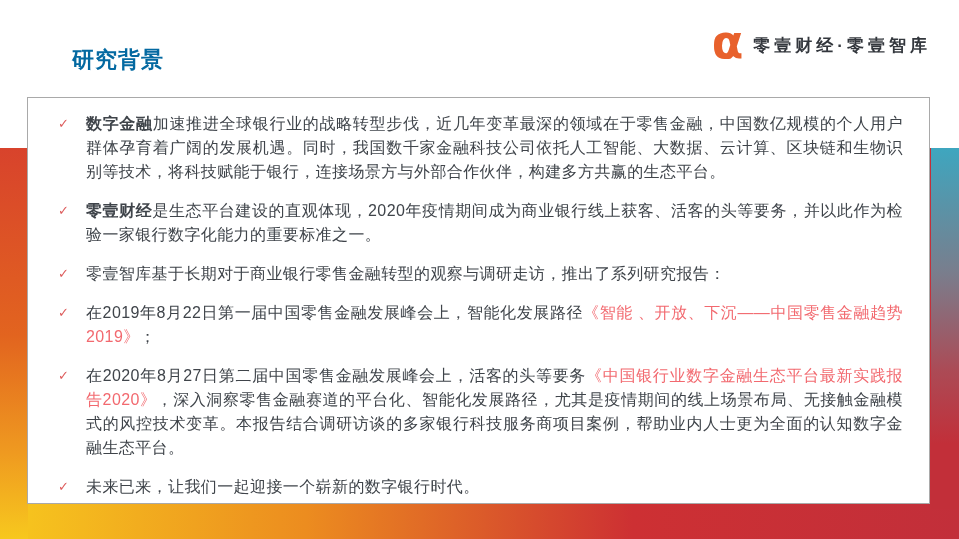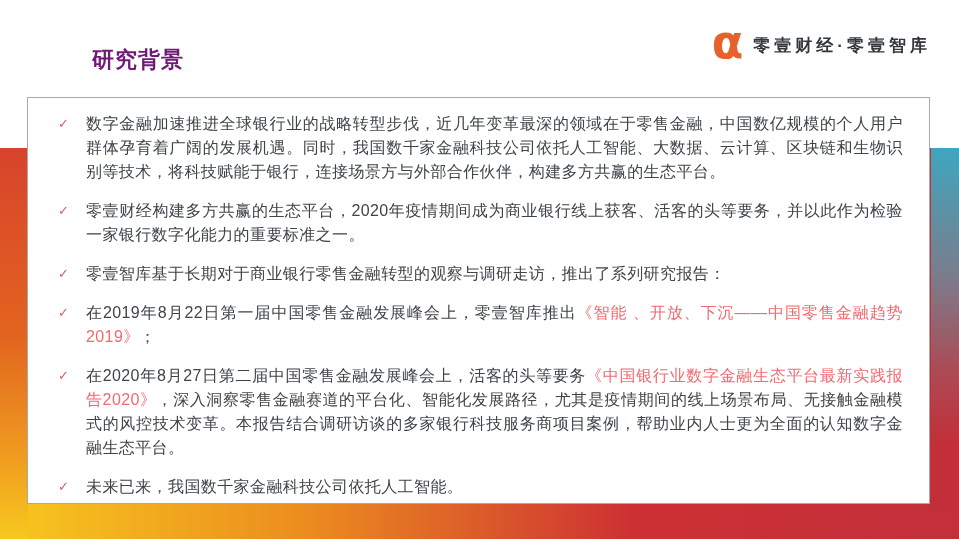--- a/index.html
+++ b/index.html
@@ -20,22 +20,21 @@
     background:linear-gradient(to bottom,#d8432c 0%,#e2641f 48%,#ef9a20 78%,#f7c81e 100%);
   }
   .backdrop-right{
     position:absolute;right:0;top:148px;width:28px;bottom:30px;
     background:linear-gradient(to bottom,#3ea6bf 0%,#7a7d8c 35%,#ac4a55 62%,#c22f39 82%,#c22f39 100%);
   }
   
   .title{
     position:absolute;left:72px;top:30px;
     font-size:22px;font-weight:bold;letter-spacing:1px;
-    color:#701a75;
-    margin-left:20px;
+    color:#0369a1;
   }
   .logo{
     position:absolute;right:28px;top:28px;
     display:flex;align-items:center;
   }
   .logo-icon{
     font-family:"DejaVu Sans",sans-serif;
     font-size:46px;line-height:40px;
     font-weight:bold;color:#e8612c;
     margin-right:10px;margin-top:-6px;
@@ -60,21 +59,21 @@
     flex:0 0 28px;width:28px;
     color:#dd5c5c;font-size:13px;line-height:24px;
     font-family:"DejaVu Sans",sans-serif;
   }
   .btext{
     flex:1;margin:0;
     font-size:16px;line-height:24px;letter-spacing:0.4px;
     color:#3f444a;
     text-align:justify;
   }
-  .btext .bold{font-weight:normal;}
+  .btext .bold{font-weight:bold;}
   .btext .hl{color:#f2696f;}
 </style>
 </head>
 <body>
 
 <div class="backdrop"></div>
 <div class="backdrop-left"></div>
 <div class="backdrop-right"></div>
 
 <h1 class="title">研究背景</h1>
@@ -87,37 +86,37 @@
 <div class="card">
   <div class="card-inner">
 
     <div class="bullet">
       <span class="check">✓</span>
       <p class="btext"><span class="bold">数字金融</span><span>加速推进全球银行业的战略转型步伐，近几年变革最深的领域在于零售金融，中国数亿规模的个人用户群体孕育着广阔的发展机遇。同时，我国数千家金融科技公司依托人工智能、大数据、云计算、区块链和生物识别等技术，将科技赋能于银行，连接场景方与外部合作伙伴，构建多方共赢的生态平台。</span><span class="hl"></span><span></span></p>
     </div>
 
     <div class="bullet">
       <span class="check">✓</span>
-      <p class="btext"><span class="bold">零壹财经</span><span>构建多方共赢的生态平台，2020年疫情期间成为商业银行线上获客、活客的头等要务，并以此作为检验一家银行数字化能力的重要标准之一。</span><span class="hl"></span><span></span></p>
+      <p class="btext"><span class="bold">零壹财经</span><span>是生态平台建设的直观体现，2020年疫情期间成为商业银行线上获客、活客的头等要务，并以此作为检验一家银行数字化能力的重要标准之一。</span><span class="hl"></span><span></span></p>
     </div>
 
     <div class="bullet">
       <span class="check">✓</span>
       <p class="btext"><span class="bold"></span><span>零壹智库基于长期对于商业银行零售金融转型的观察与调研走访，推出了系列研究报告：</span><span class="hl"></span><span></span></p>
     </div>
 
     <div class="bullet">
       <span class="check">✓</span>
-      <p class="btext"><span class="bold"></span><span>在2019年8月22日第一届中国零售金融发展峰会上，零壹智库推出</span><span class="hl">《智能 、开放、下沉——中国零售金融趋势2019》</span><span>；</span></p>
+      <p class="btext"><span class="bold"></span><span>在2019年8月22日第一届中国零售金融发展峰会上，智能化发展路径</span><span class="hl">《智能 、开放、下沉——中国零售金融趋势2019》</span><span>；</span></p>
     </div>
 
     <div class="bullet">
       <span class="check">✓</span>
       <p class="btext"><span class="bold"></span><span>在2020年8月27日第二届中国零售金融发展峰会上，活客的头等要务</span><span class="hl">《中国银行业数字金融生态平台最新实践报告2020》</span><span>，深入洞察零售金融赛道的平台化、智能化发展路径，尤其是疫情期间的线上场景布局、无接触金融模式的风控技术变革。本报告结合调研访谈的多家银行科技服务商项目案例，帮助业内人士更为全面的认知数字金融生态平台。</span></p>
     </div>
 
     <div class="bullet">
       <span class="check">✓</span>
-      <p class="btext"><span class="bold"></span><span>未来已来，我国数千家金融科技公司依托人工智能。</span><span class="hl"></span><span></span></p>
+      <p class="btext"><span class="bold"></span><span>未来已来，让我们一起迎接一个崭新的数字银行时代。</span><span class="hl"></span><span></span></p>
     </div>
 
   </div>
 </div>
 
 </body></html>

